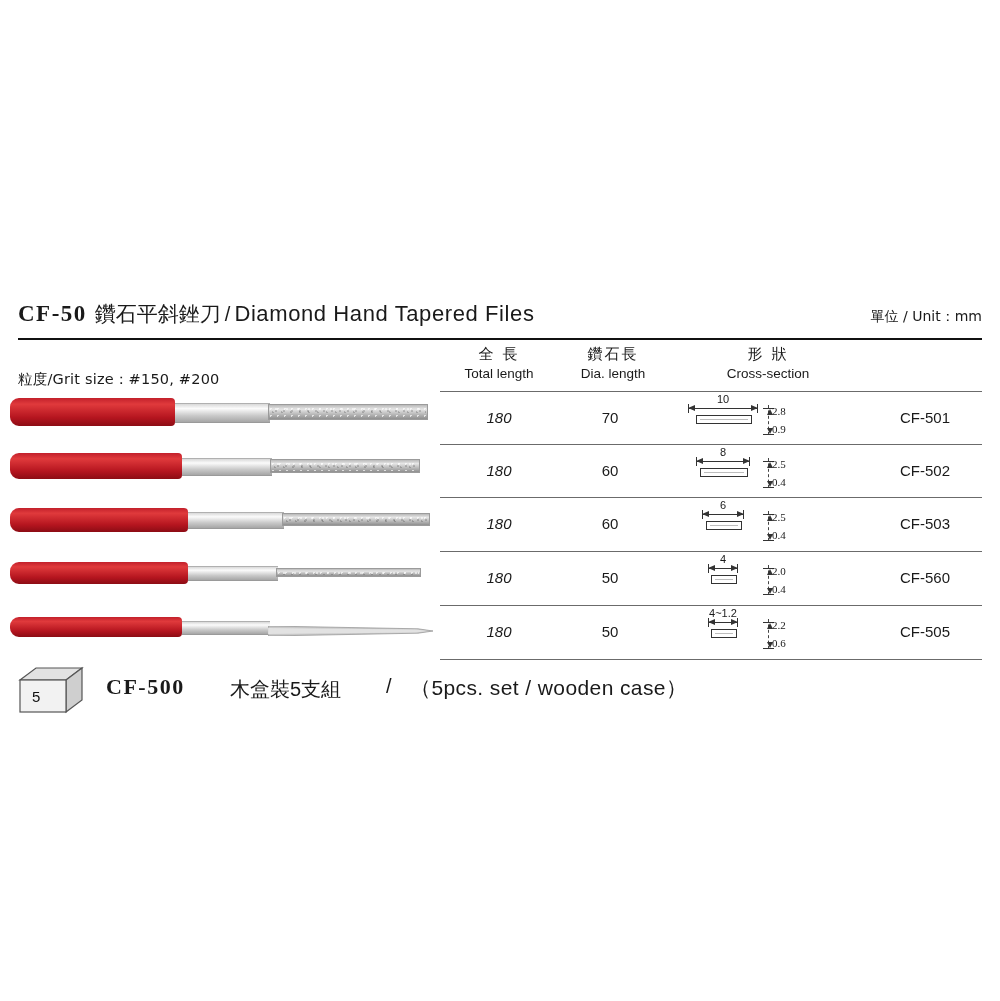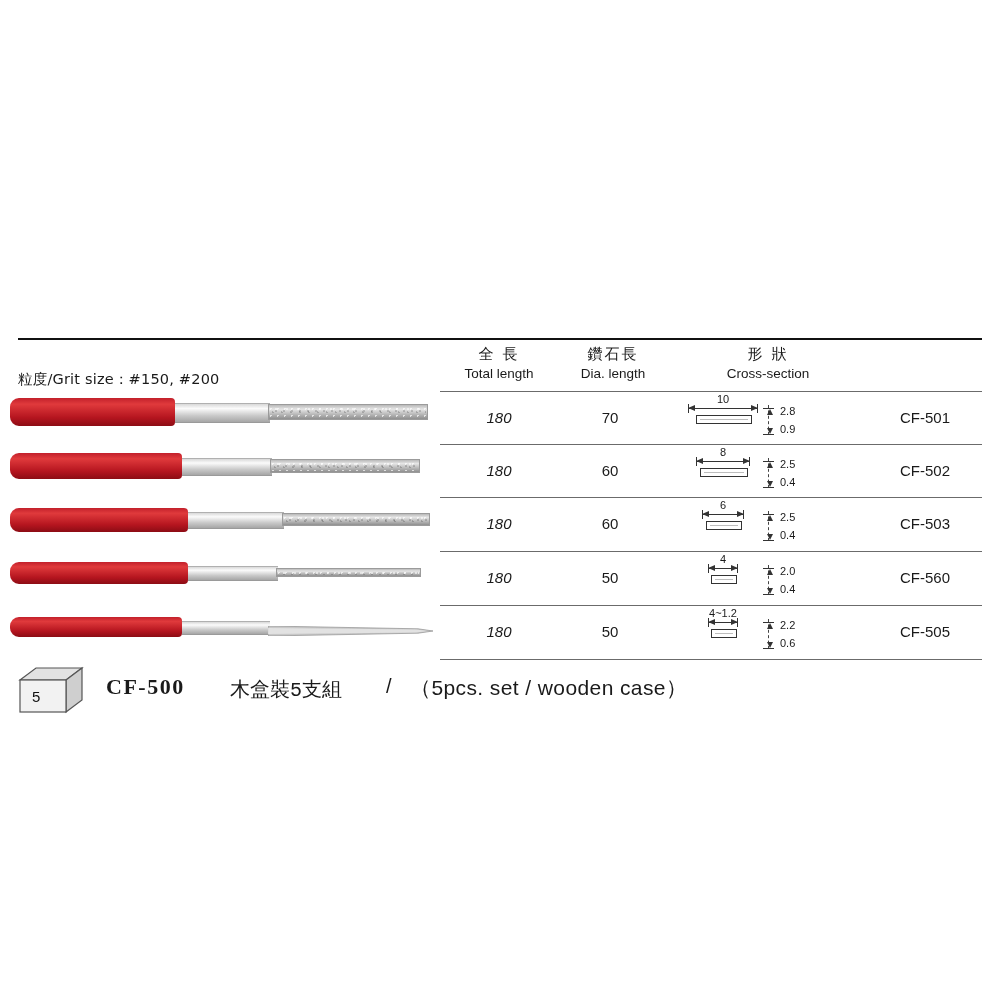--- a/index.html
+++ b/index.html
@@ -215,23 +215,22 @@
     left: 100px;
     top: 14px;
     width: 1px;
     height: 30px;
     border-left: 1px dashed #444;
   }
   .xs-h1, .xs-h2 {
     position: absolute;
     left: 104px;
     font-size: 11px;
-    font-family: Liberation Sans, sans-serif;
+    font-family: Liberation Serif, serif;
     white-space: nowrap;
-    padding-left: 8px;
   }
   .xs-h1 { top: 14px; }
   .xs-h2 { top: 32px; }
   .xs-tick {
     position: absolute;
     left: 95px;
     width: 11px;
     height: 1px;
     background: #333;
   }
@@ -315,21 +314,21 @@
     top: 12px;
     font-family: "Liberation Serif", serif;
     font-weight: bold;
     font-size: 22px;
     letter-spacing: 1.5px;
   }
   .set-cn {
     position: absolute;
     left: 212px;
     top: 14px;
-    font-family: Liberation Mono, monospace;
+    font-family: Liberation Sans, sans-serif;
     font-size: 20px;
   }
   .set-sep {
     position: absolute;
     left: 368px;
     top: 13px;
     font-size: 20px;
   }
   .set-en {
     position: absolute;
@@ -338,20 +337,24 @@
     font-family: "Liberation Sans", sans-serif;
     font-size: 21px;
     letter-spacing: 0.4px;
   }
 </style>
 </head>
 <body>
 
 <div id="sheet">
 
+  <div class="header-row">
+    <span class="code-title">CF-50</span><span class="title-cn">鑽石平斜銼刀</span><span class="title-sep">/</span><span class="title-en">Diamond Hand Tapered Files</span>
+    <span class="unit-label">單位 / Unit：mm</span>
+  </div>
   <div class="title-rule"></div>
 
   <div class="grit-note">粒度/Grit size：#150, #200</div>
 
   <div class="table">
     <div class="thead">
       <div class="col c-total">
         <span class="cn">全 長</span>
         <span class="en">Total length</span>
       </div>

